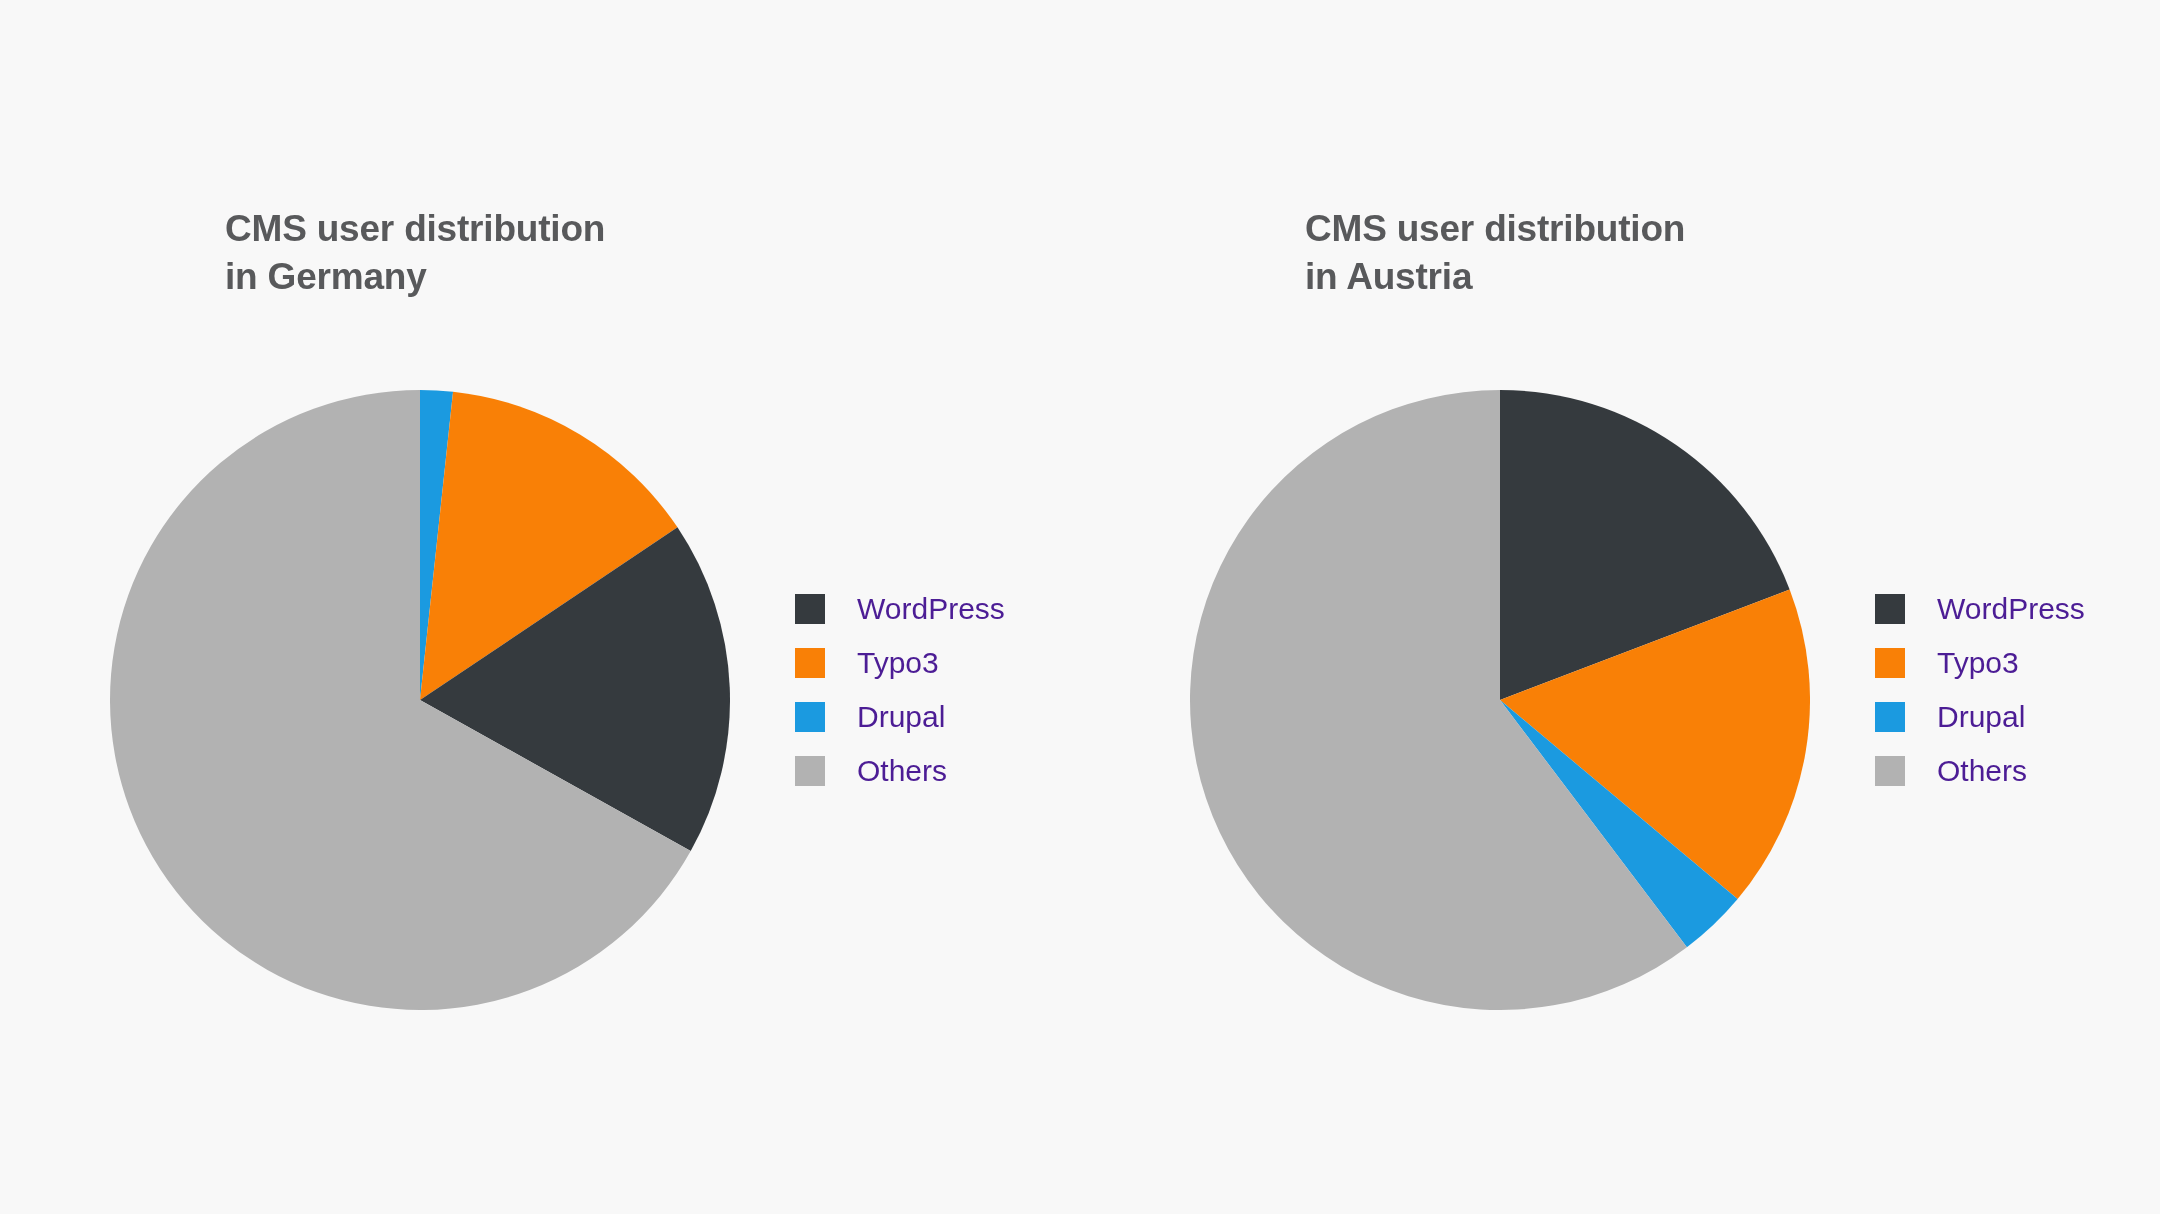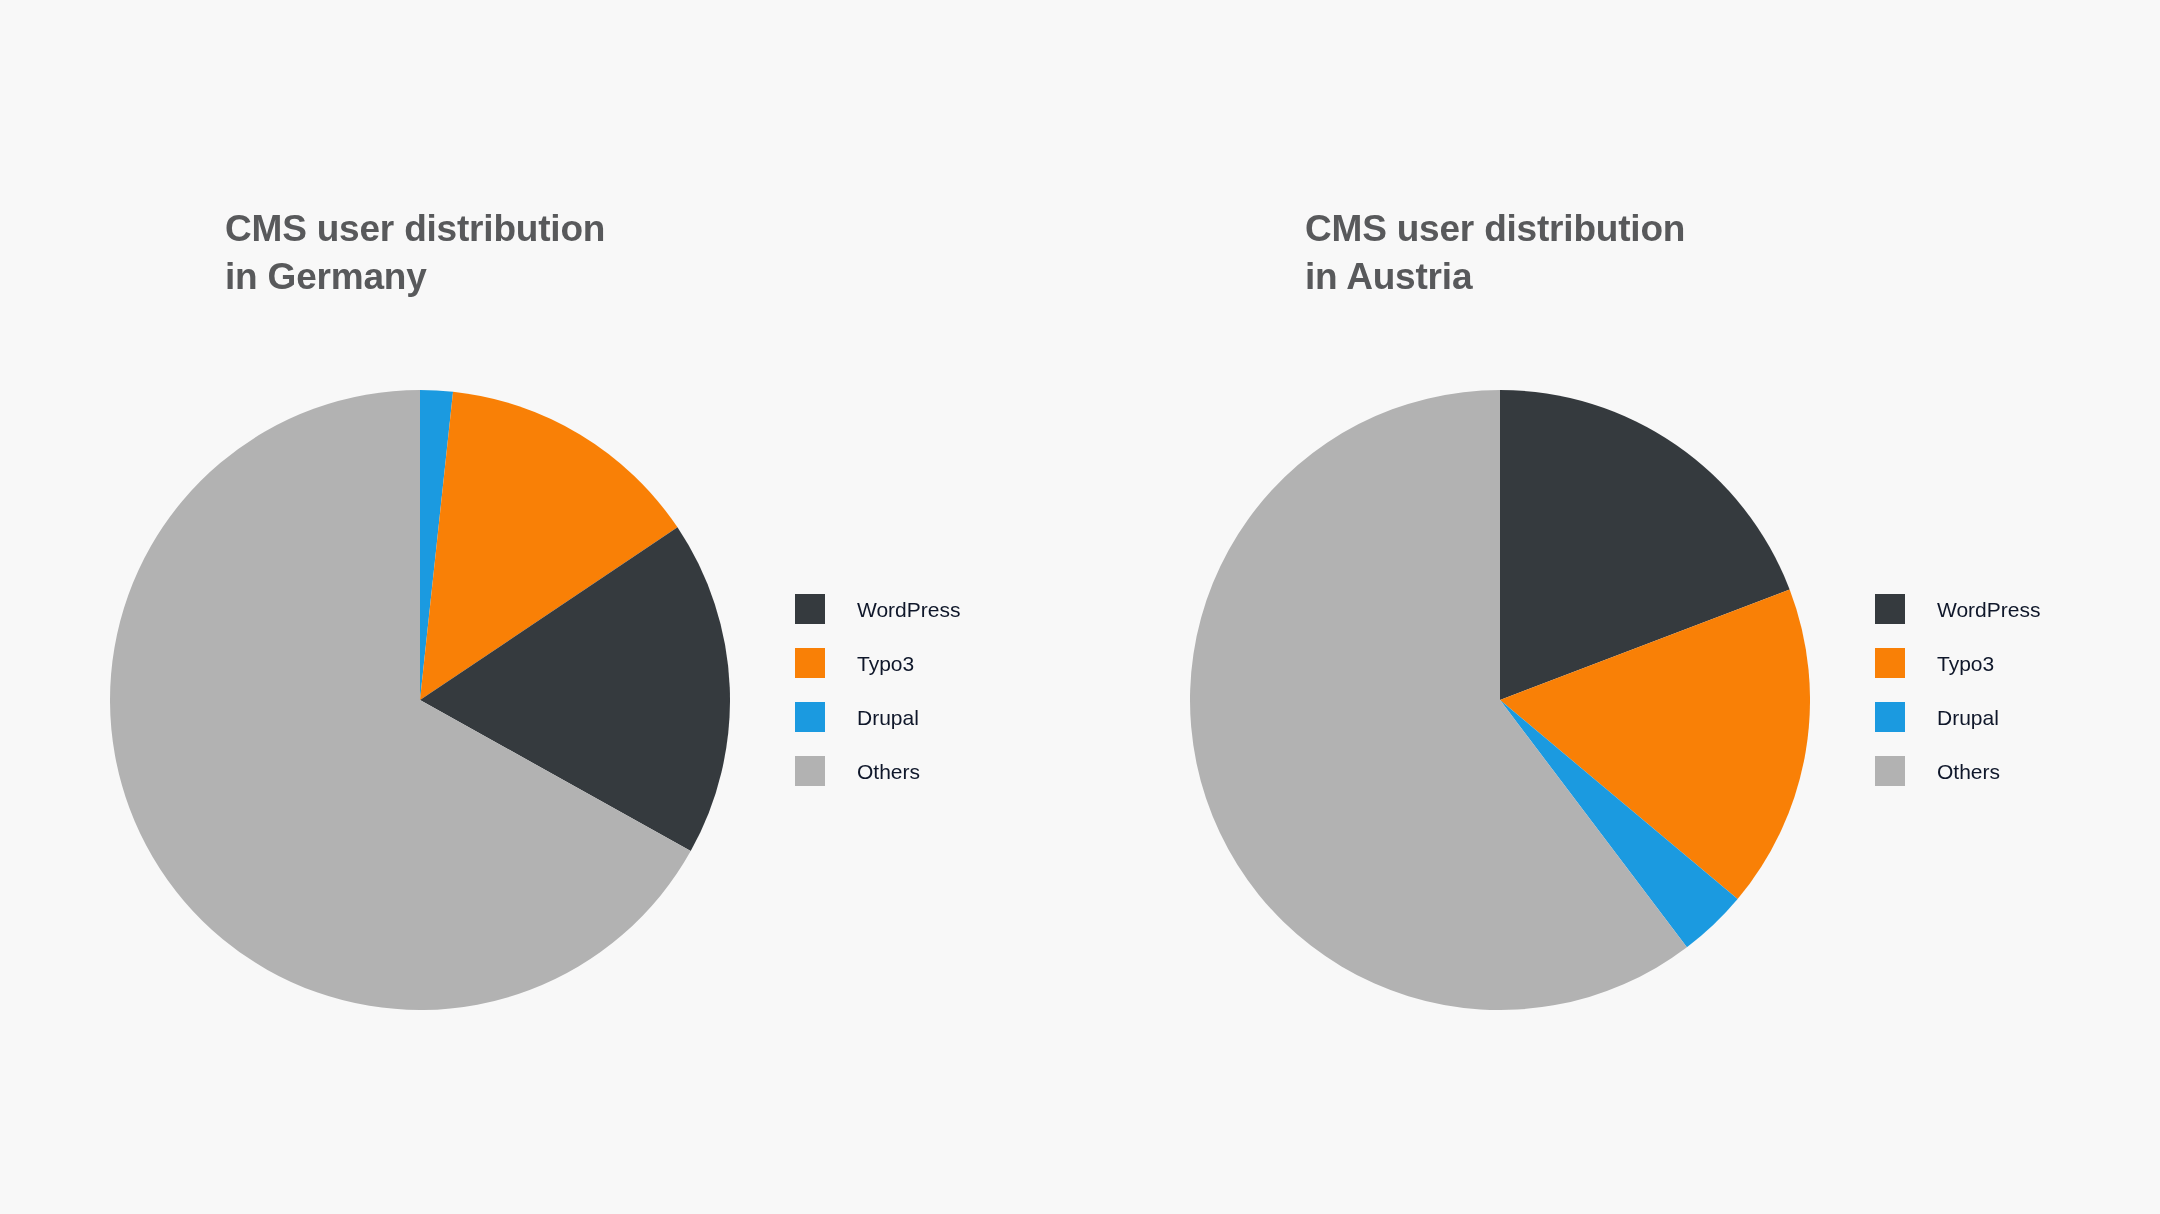--- a/index.html
+++ b/index.html
@@ -64,22 +64,22 @@
     align-items: center;
     height: 54px;
   }
   .legend-swatch {
     width: 30px;
     height: 30px;
     flex: 0 0 30px;
   }
   .legend-label {
     margin-left: 32px;
-    font-size: 21px;
-    color: #0f172a;
+    font-size: 30px;
+    color: #4c1d95;
     line-height: 1;
     white-space: nowrap;
   }
 </style>
 </head>
 <body style="background: rgb(248, 248, 248);">
 
 <div class="canvas">
 
   <div class="panel" id="panel-germany">

